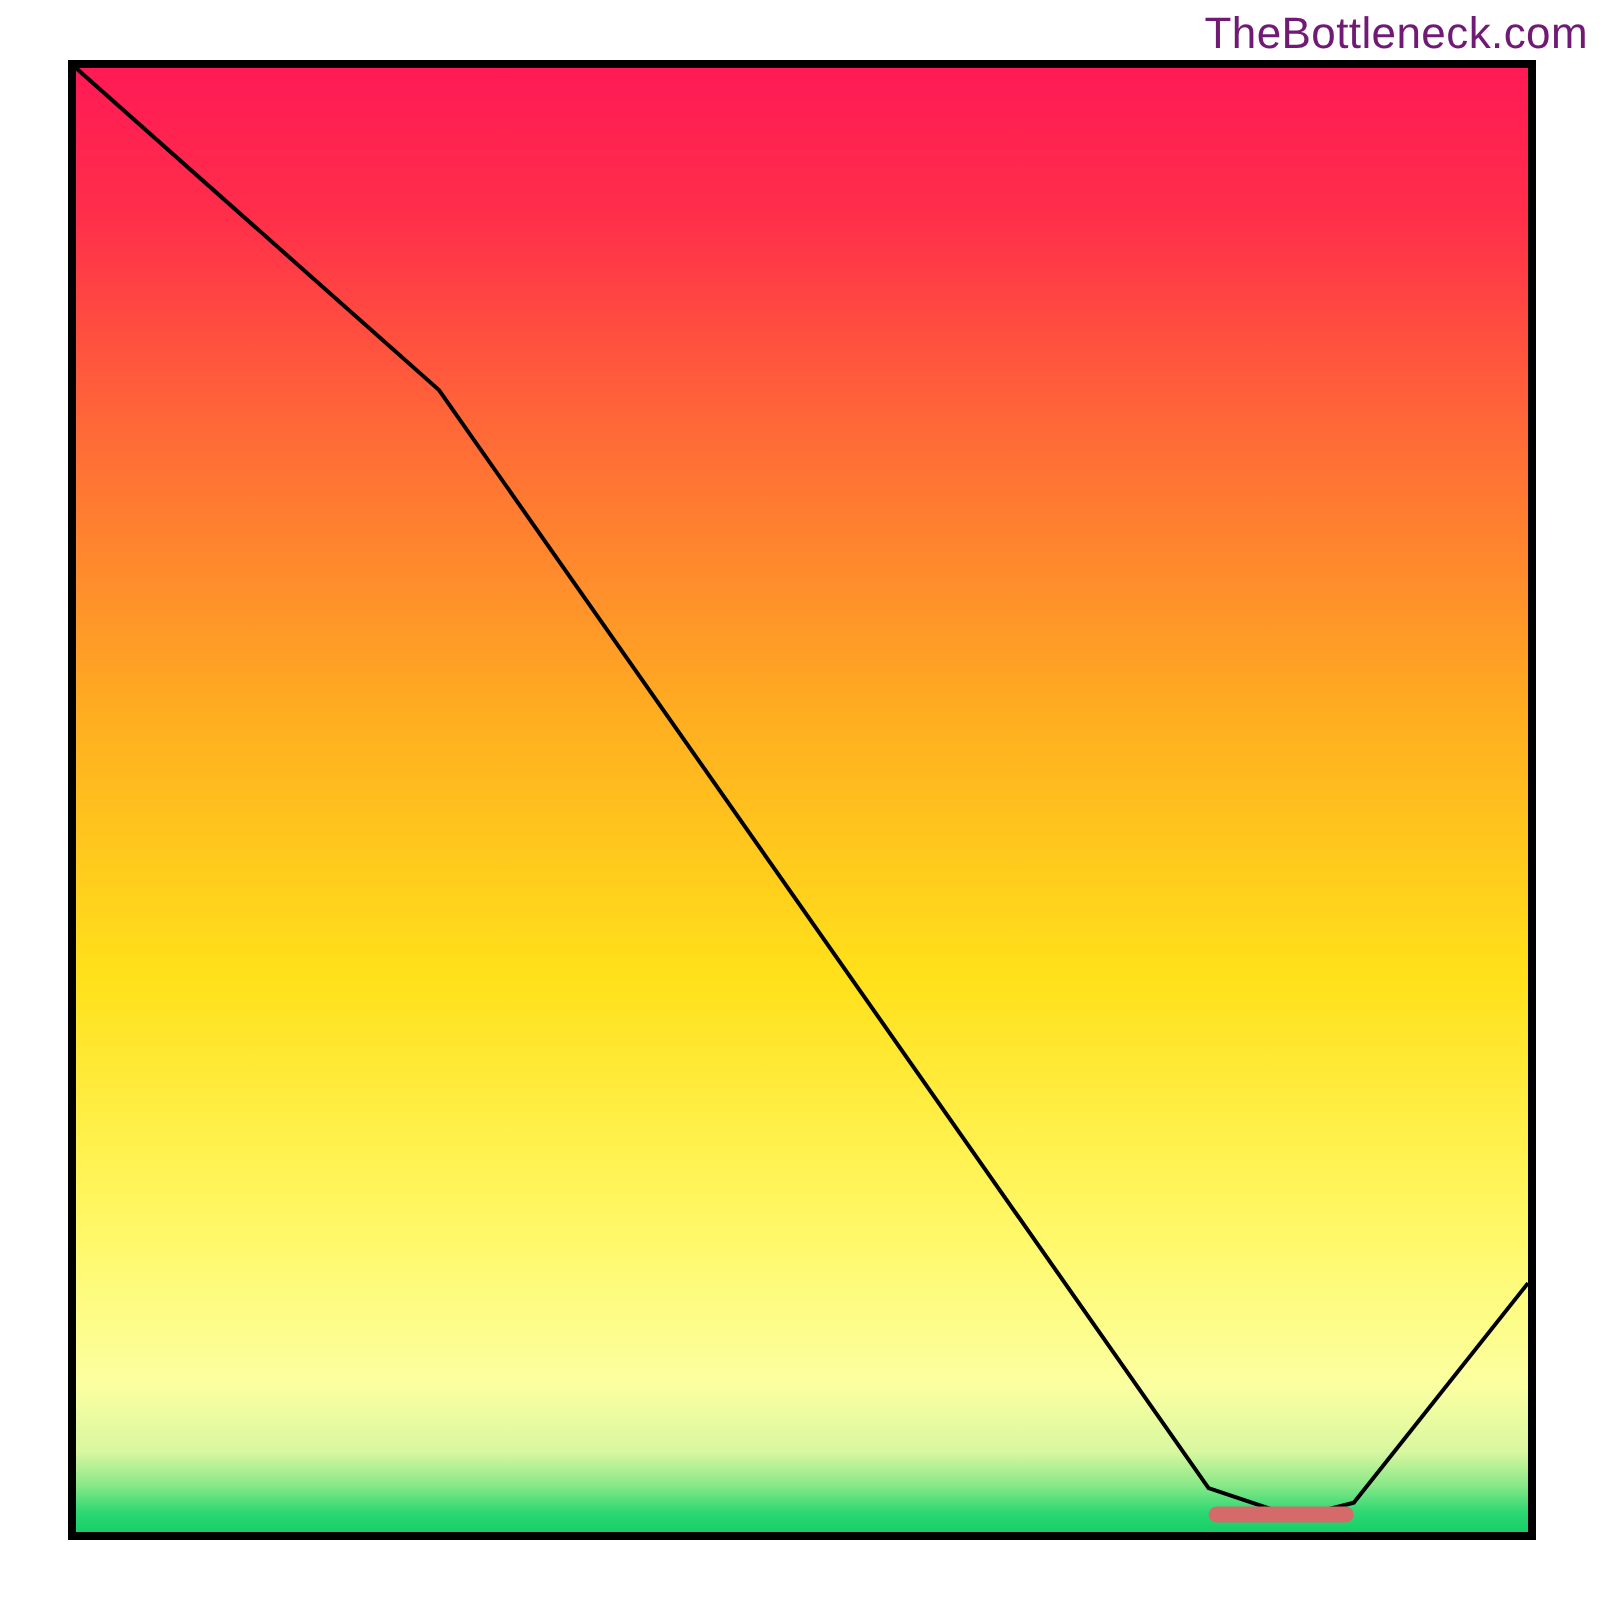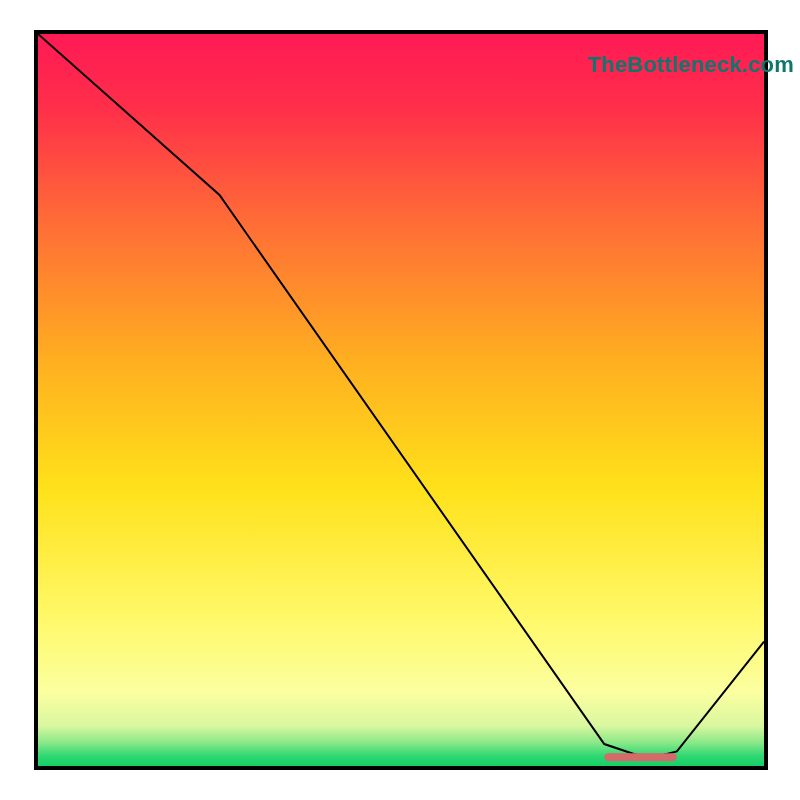--- a/index.html
+++ b/index.html
@@ -14,25 +14,24 @@
   .viewport {
     position: relative;
     width: 800px;
     height: 800px;
   }
   .watermark {
     position: absolute;
     top: 4px;
     right: 6px;
     font-size: 22px;
-    color: #0f766e;
-    font-weight: 700;
+    color: #701a75;
+    font-weight: 400;
     letter-spacing: 0.2px;
     z-index: 10;
-    margin-top: 48px;
   }
   .plot-area {
     position: absolute;
     
     left: 34px;
     top: 30px;
     width: 734px;  
     height: 740px; 
     border: 4px solid #000000;
     box-sizing: border-box;

